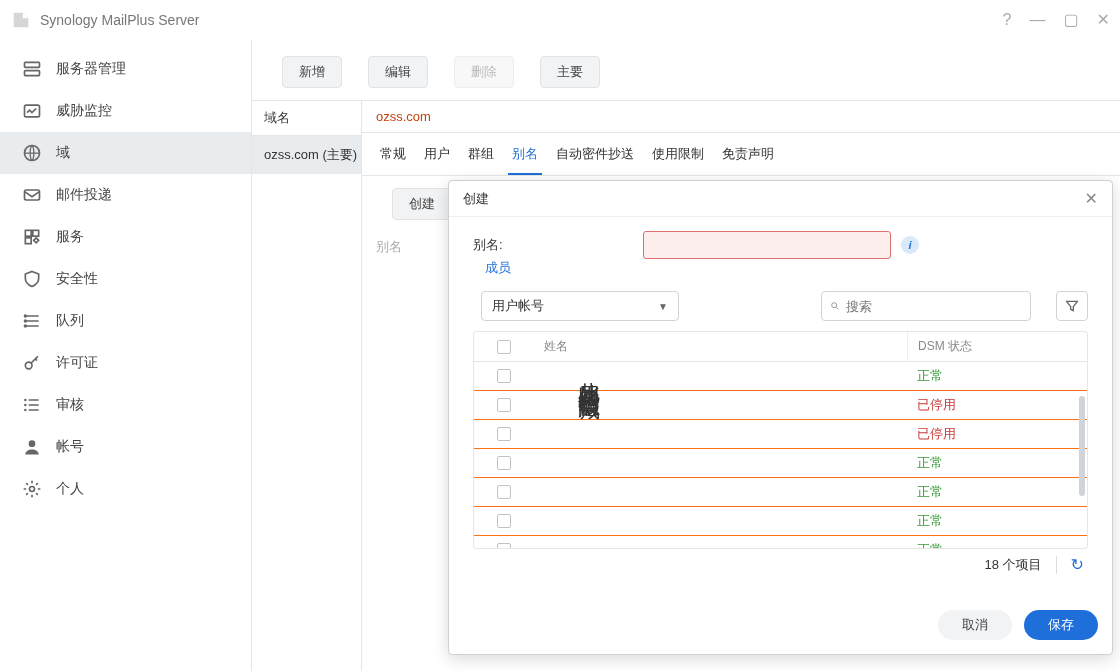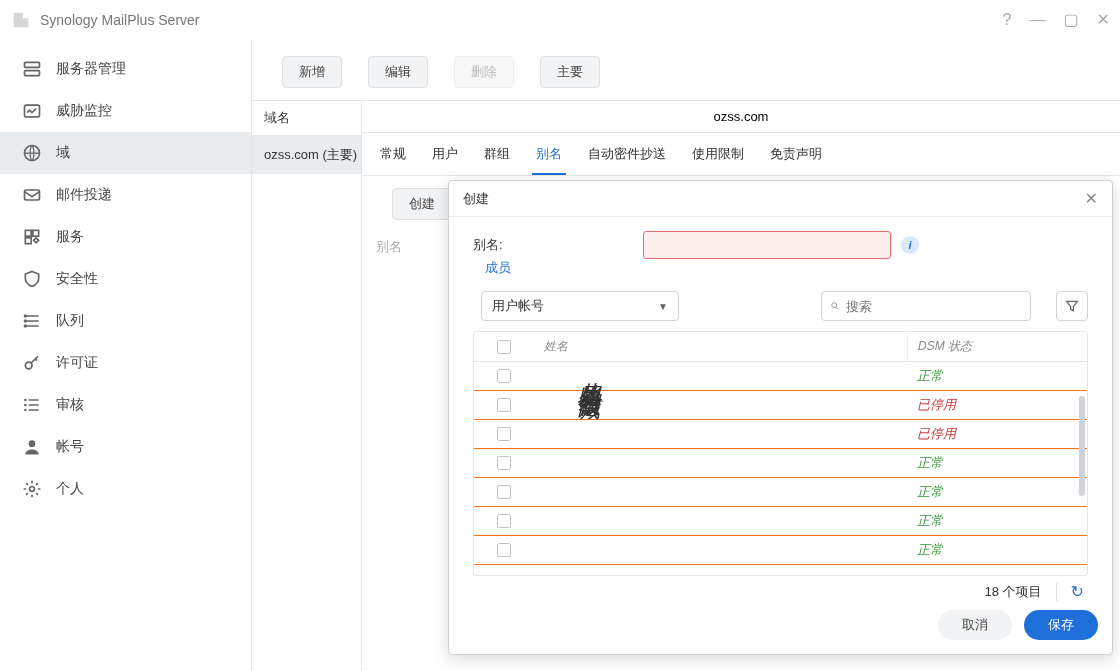--- a/index.html
+++ b/index.html
@@ -94,28 +94,27 @@
       padding: 10px 12px;
       background: #e8ecef;
       font-size: 13px;
       cursor: pointer;
       white-space: nowrap;
       overflow: hidden;
     }
     .detail-col { flex: 1; }
     .detail-title {
       padding: 8px 14px;
-      color: #000000;
+      color: #c2410c;
       font-size: 13px;
       border-bottom: 1px solid #e6e6e6;
-      text-align: center;
     }
     .tabs {
       display: flex;
-      gap: 18px;
+      gap: 10px;
       padding: 0 14px;
       border-bottom: 1px solid #e6e6e6;
     }
     .tab {
       padding: 12px 4px 10px 4px;
       font-size: 13px;
       color: #333;
       cursor: pointer;
     }
     .tab.active {
@@ -234,24 +233,23 @@
       display: inline-flex;
       align-items: center;
       justify-content: center;
       cursor: pointer;
     }
 
     .member-table {
       margin-top: 10px;
       border: 1px solid #e6e6e6;
       border-radius: 3px;
-      height: 245px;
+      height: 218px;
       overflow: hidden;
       position: relative;
-      font-style: italic;
     }
     .mt-head {
       display: flex;
       border-bottom: 1px solid #e6e6e6;
       font-size: 12px;
       color: #888;
     }
     .mt-head .c-check { width: 60px; display:flex; align-items:center; justify-content:center; padding:6px 0;}
     .mt-head .c-name { flex: 1; padding: 6px 10px; }
     .mt-head .c-status { width: 180px; padding: 6px 10px; border-left: 1px solid #eee;}

